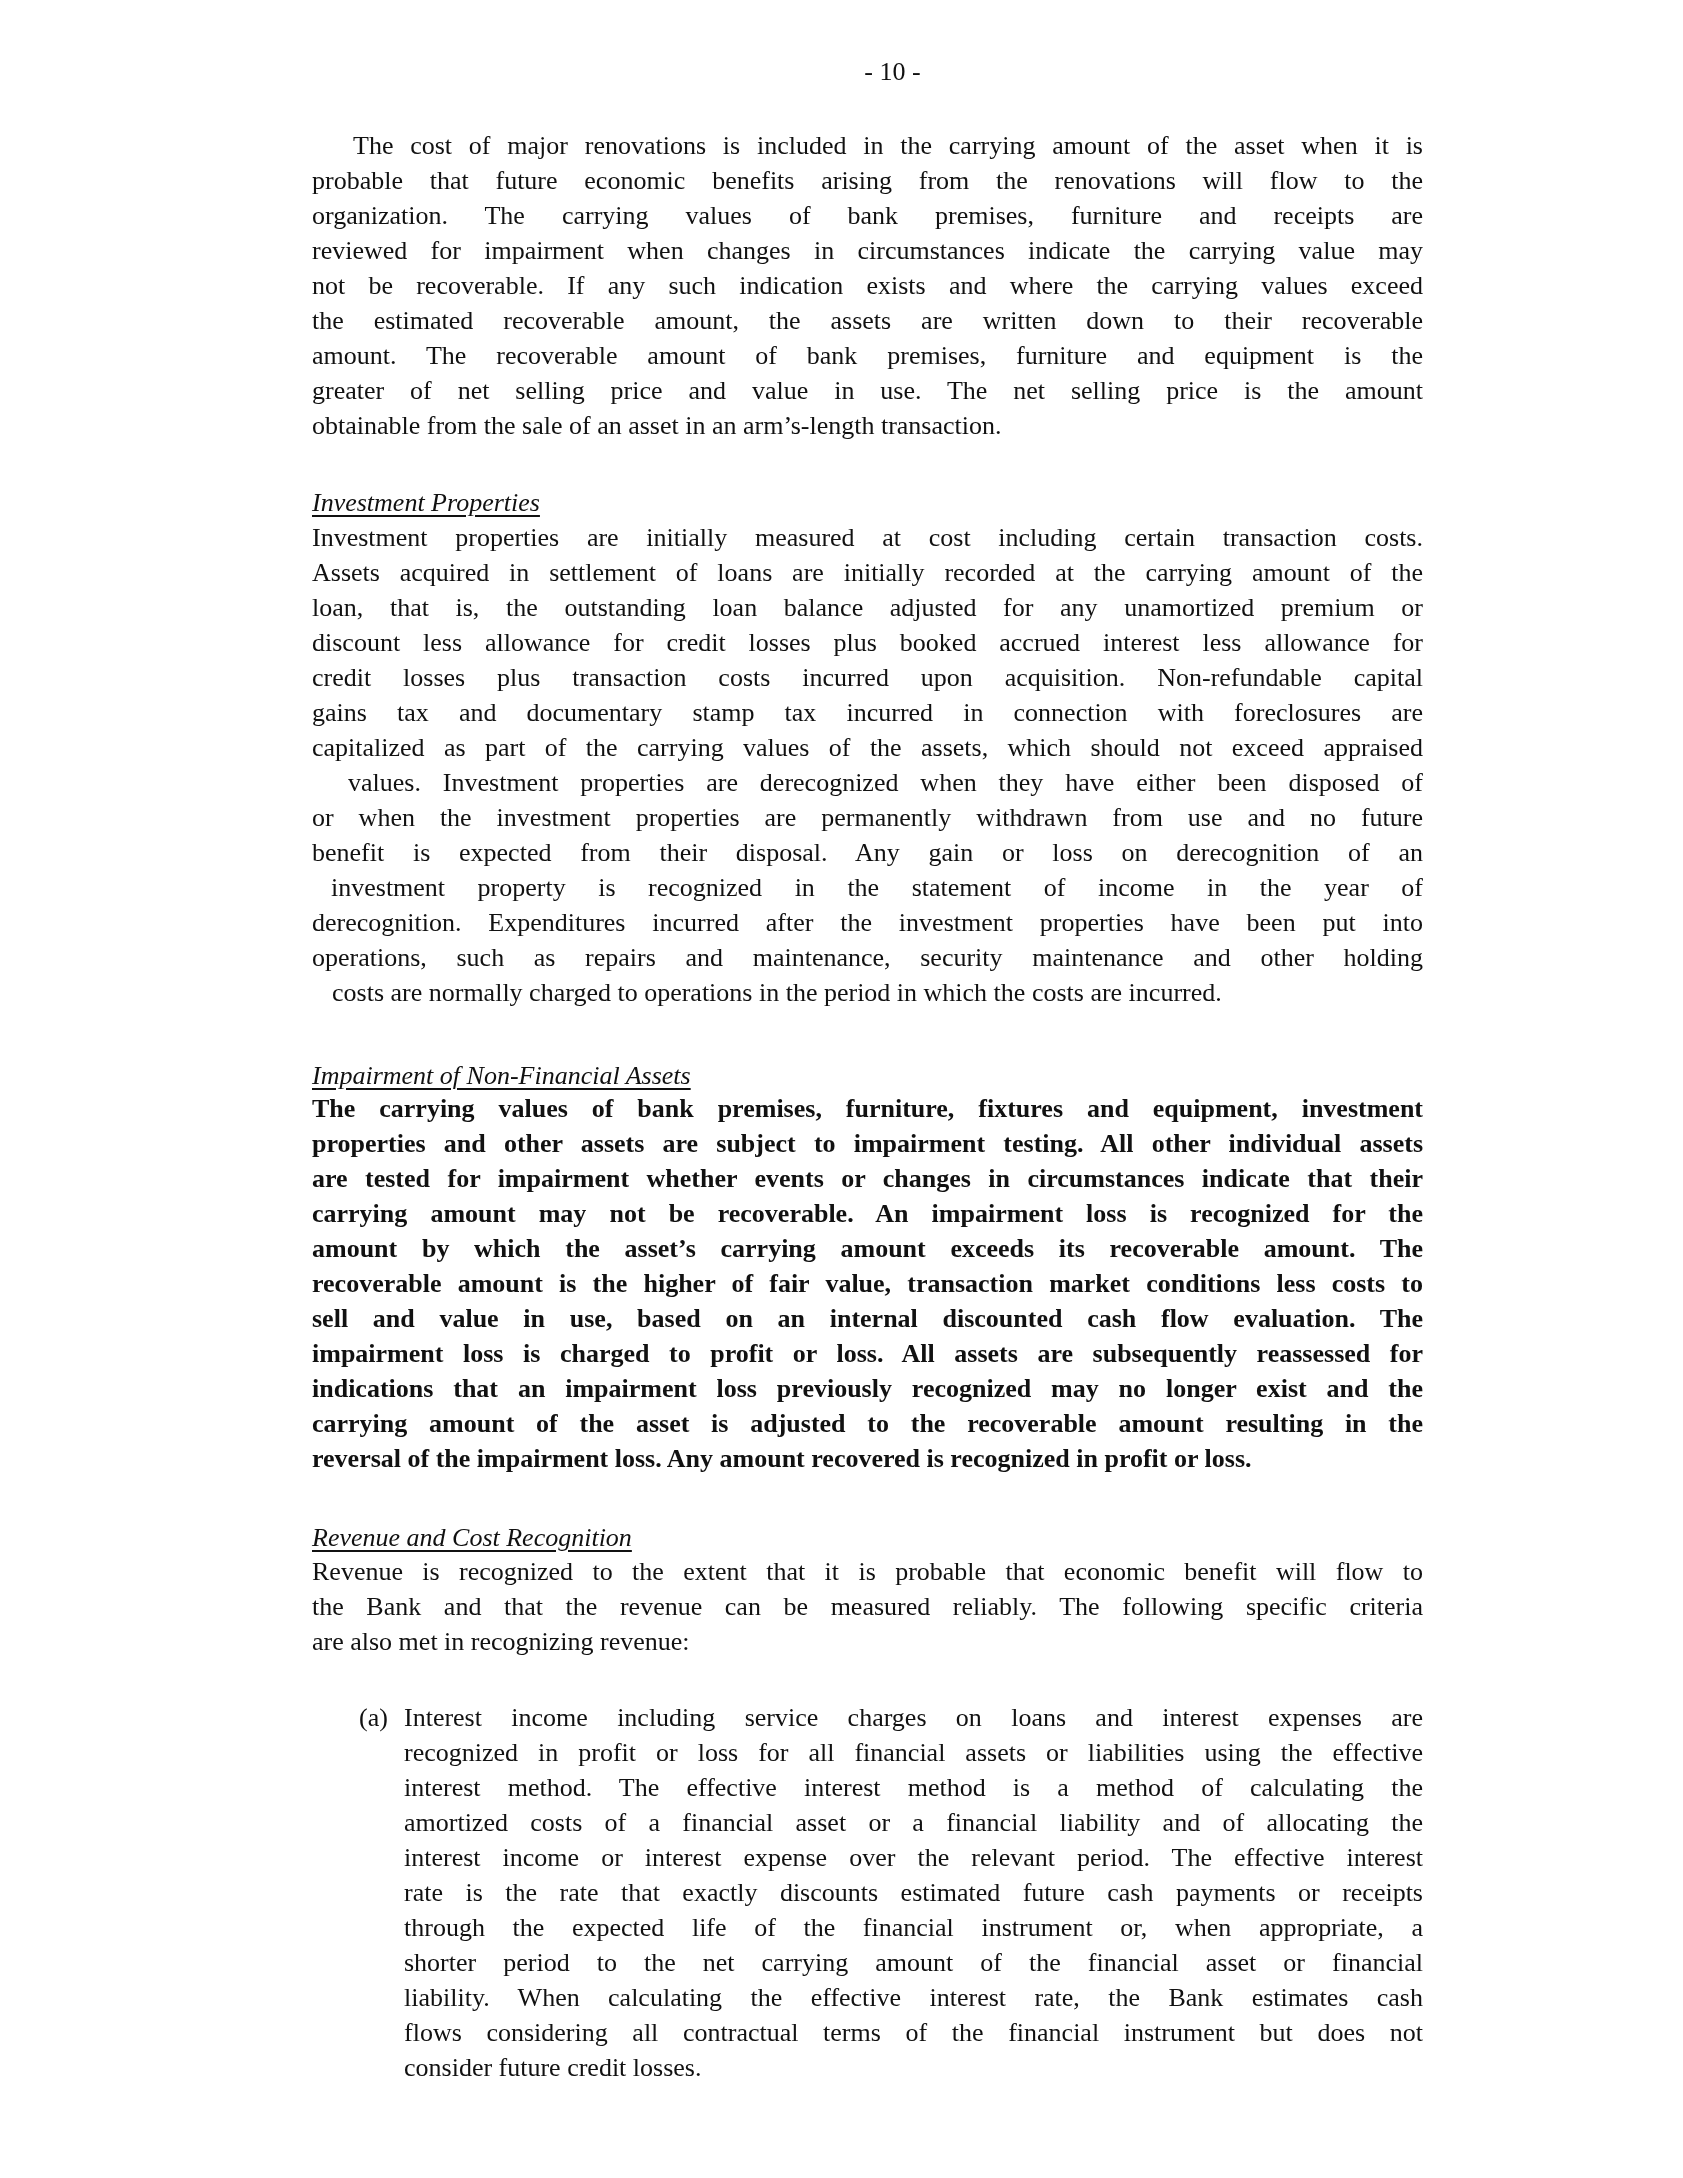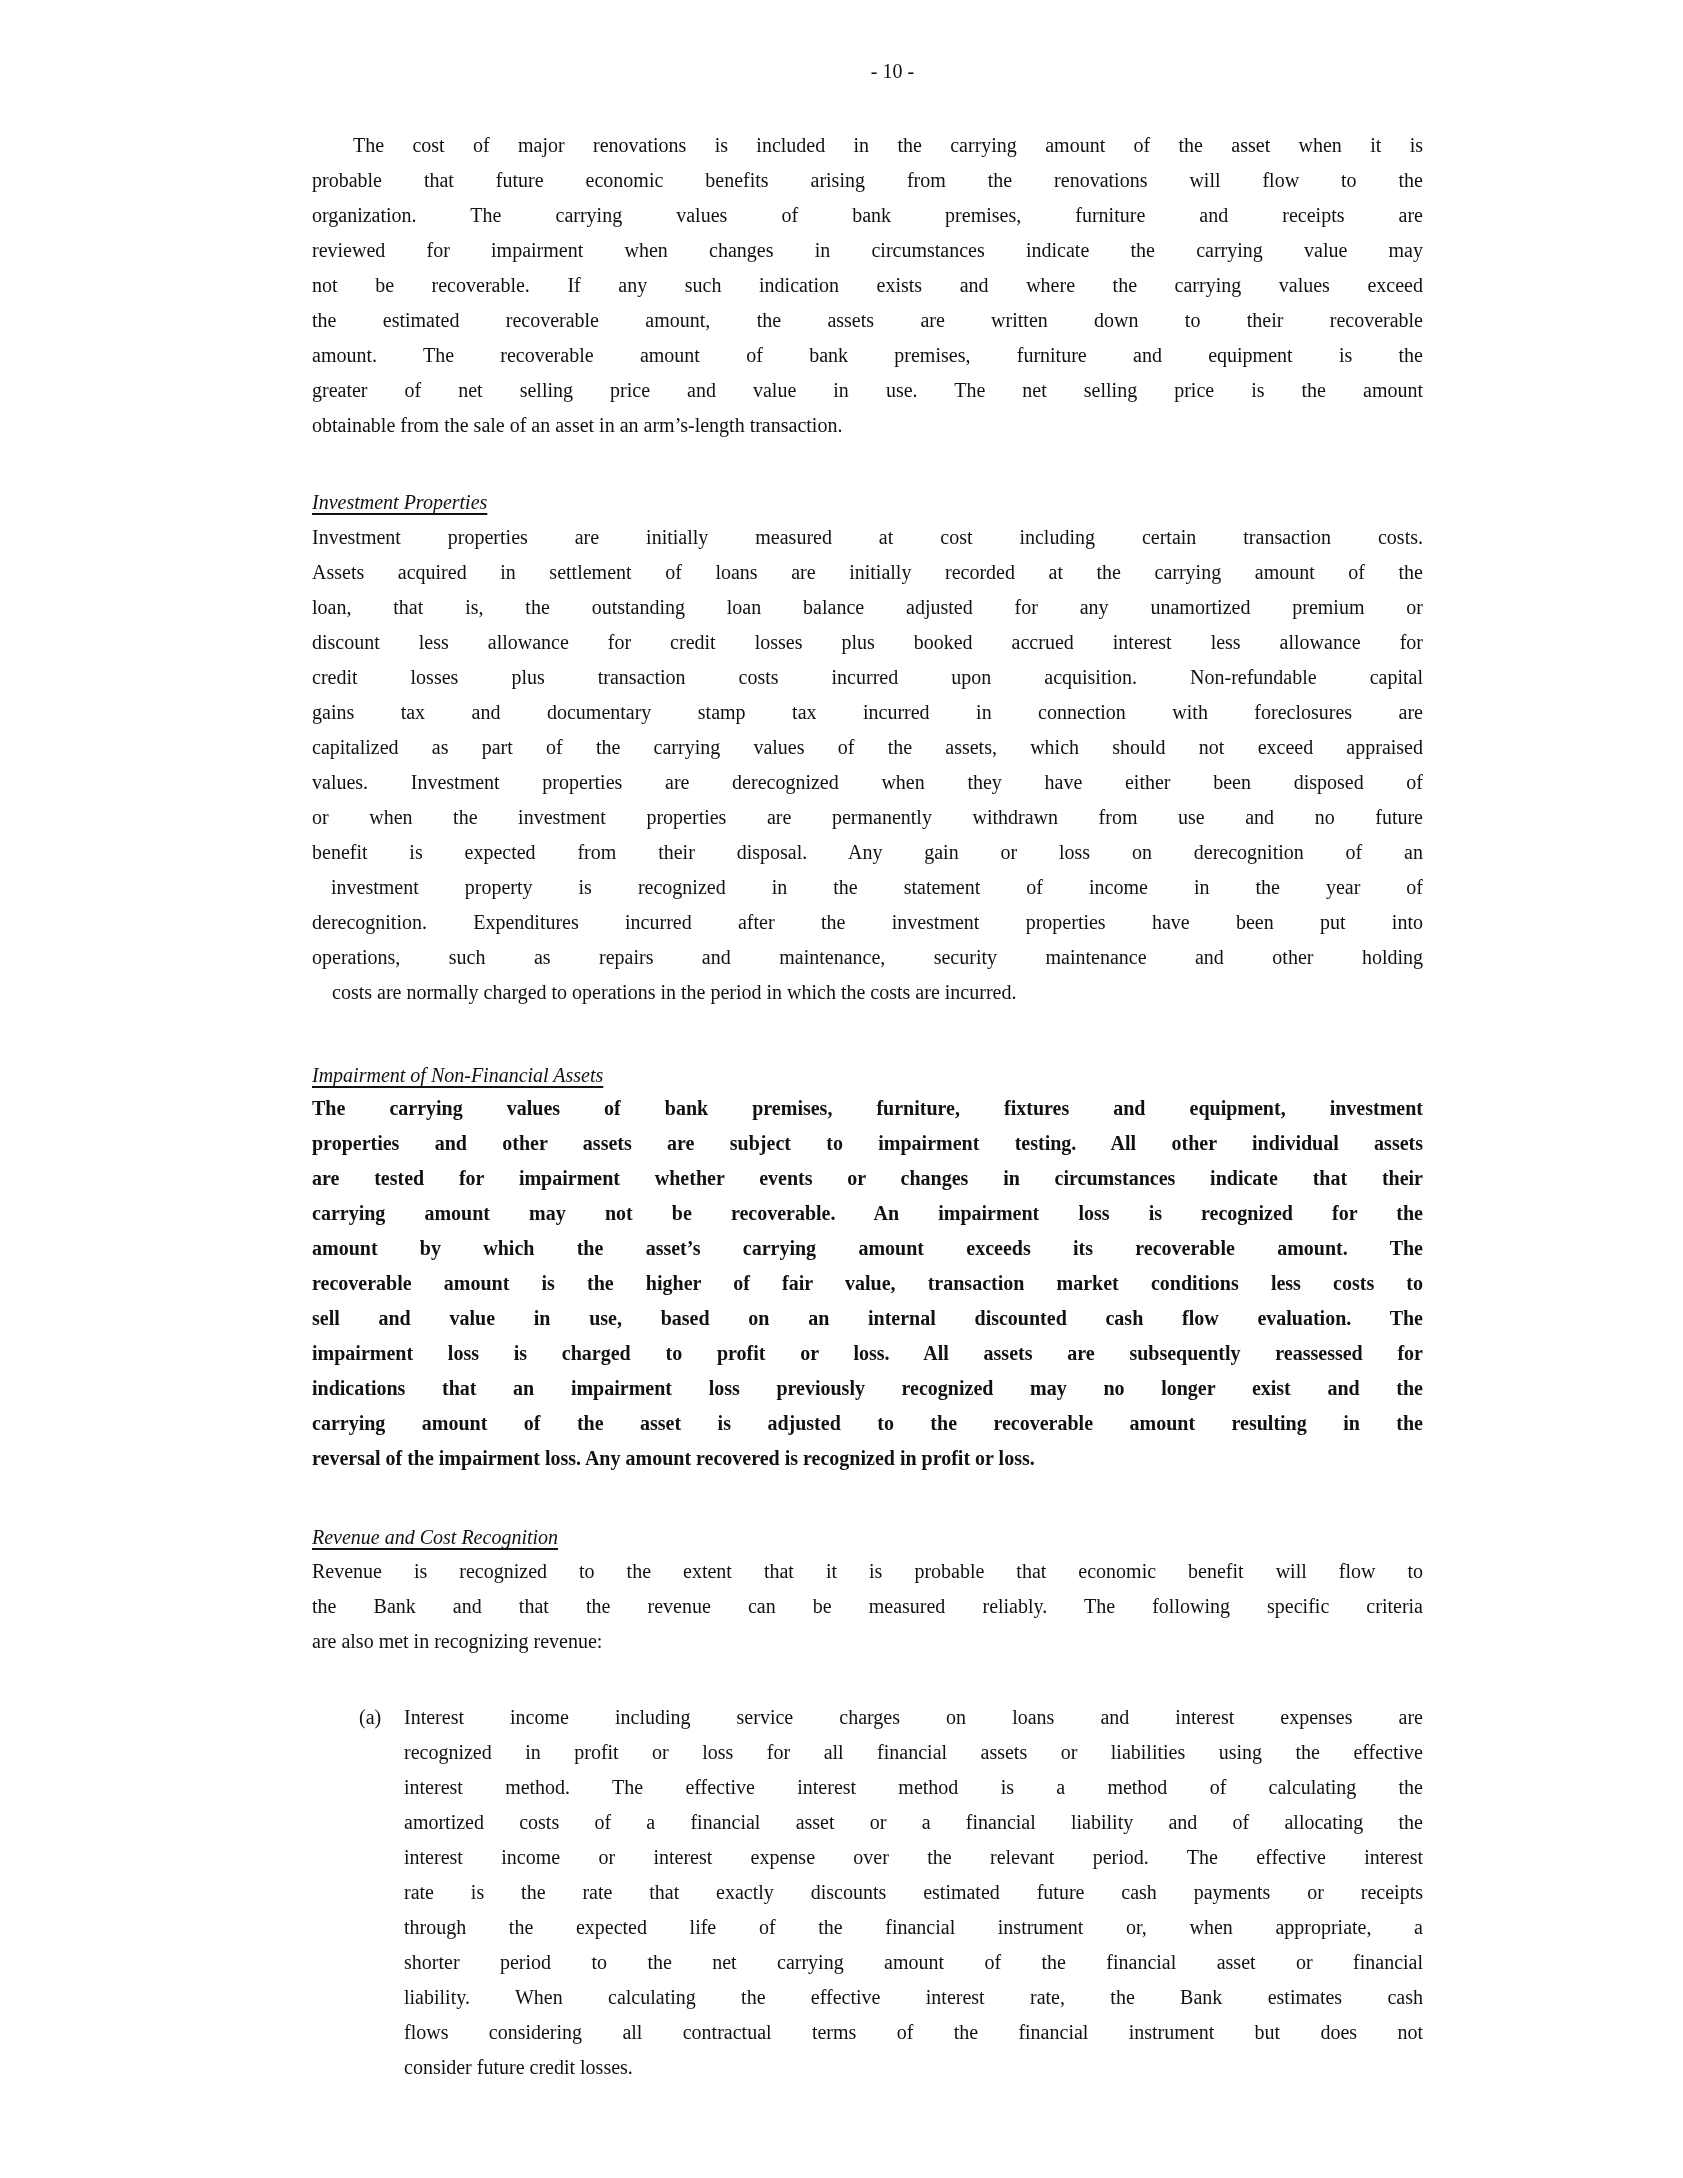--- a/index.html
+++ b/index.html
@@ -1,18 +1,18 @@
 <!DOCTYPE html>
 <html><head>
 <meta charset="utf-8">
 <style>
   html, body { margin: 0; padding: 0; background: #ffffff; }
   body { width: 1683px; height: 2178px; position: relative; overflow: hidden; }
   .page { position: absolute; left: 0; top: 0; width: 1683px; height: 1700px; background: #ffffff; color: #111111;
-          font-family: "Liberation Serif", "DejaVu Serif", serif; font-size: 20px; }
+          font-family: "Liberation Serif", "DejaVu Serif", serif; font-size: 26px; }
   .page-number { position: absolute; left: 0; width: 1683px; top: 54px; text-align: center; line-height: 35px; margin-left: 51px; }
   .block { position: absolute; left: 312px; width: 1111px; }
   .line { display: block; height: 35px; line-height: 35px; white-space: nowrap; text-align: justify; text-align-last: justify; overflow: visible; }
   .line.last { text-align-last: left; }
   .heading { position: absolute; left: 312px; line-height: 35px; font-style: italic; text-decoration: underline; text-decoration-thickness: 2px; text-underline-offset: 4px; }
   .list-item { position: absolute; left: 359px; width: 1063px; }
   .list-label { position: absolute; left: 0; top: 0; line-height: 35px; }
   .list-body { position: absolute; left: 45px; width: 1019px; top: 0; }
 </style>
 </head>
@@ -36,21 +36,21 @@
 
   <div class="heading" style="top:485px;">Investment Properties</div>
   <div class="block" style="top:520px;">
     <span class="line" style="white-space: normal;">Investment properties are initially measured at cost including certain transaction costs.</span>
     <span class="line" style="white-space: normal;">Assets acquired in settlement of loans are initially recorded at the carrying amount of the</span>
     <span class="line" style="white-space: normal;">loan, that is, the outstanding loan balance adjusted for any unamortized premium or</span>
     <span class="line" style="white-space: normal;">discount less allowance for credit losses plus booked accrued interest less allowance for</span>
     <span class="line" style="white-space: normal;">credit losses plus transaction costs incurred upon acquisition. Non-refundable capital</span>
     <span class="line" style="white-space: normal;">gains tax and documentary stamp tax incurred in connection with foreclosures are</span>
     <span class="line" style="white-space: normal;">capitalized as part of the carrying values of the assets, which should not exceed appraised</span>
-    <span class="line" style="white-space: normal;">values. Investment properties are derecognized when they have either been disposed of</span>
+    <span class="line" style="white-space: normal; margin-left: 36px;">values. Investment properties are derecognized when they have either been disposed of</span>
     <span class="line" style="white-space: normal;">or when the investment properties are permanently withdrawn from use and no future</span>
     <span class="line" style="white-space: normal;">benefit is expected from their disposal. Any gain or loss on derecognition of an</span>
     <span class="line" style="white-space: normal; margin-left: 19px;">investment property is recognized in the statement of income in the year of</span>
     <span class="line" style="white-space: normal;">derecognition. Expenditures incurred after the investment properties have been put into</span>
     <span class="line" style="white-space: normal;">operations, such as repairs and maintenance, security maintenance and other holding</span>
     <span class="line last" style="white-space: normal; margin-left: 20px;">costs are normally charged to operations in the period in which the costs are incurred.</span>
   </div>
 
   <div class="heading" style="top:1058px;">Impairment of Non-Financial Assets</div>
   <div class="block" style="top:1091px;font-weight:bold;">

